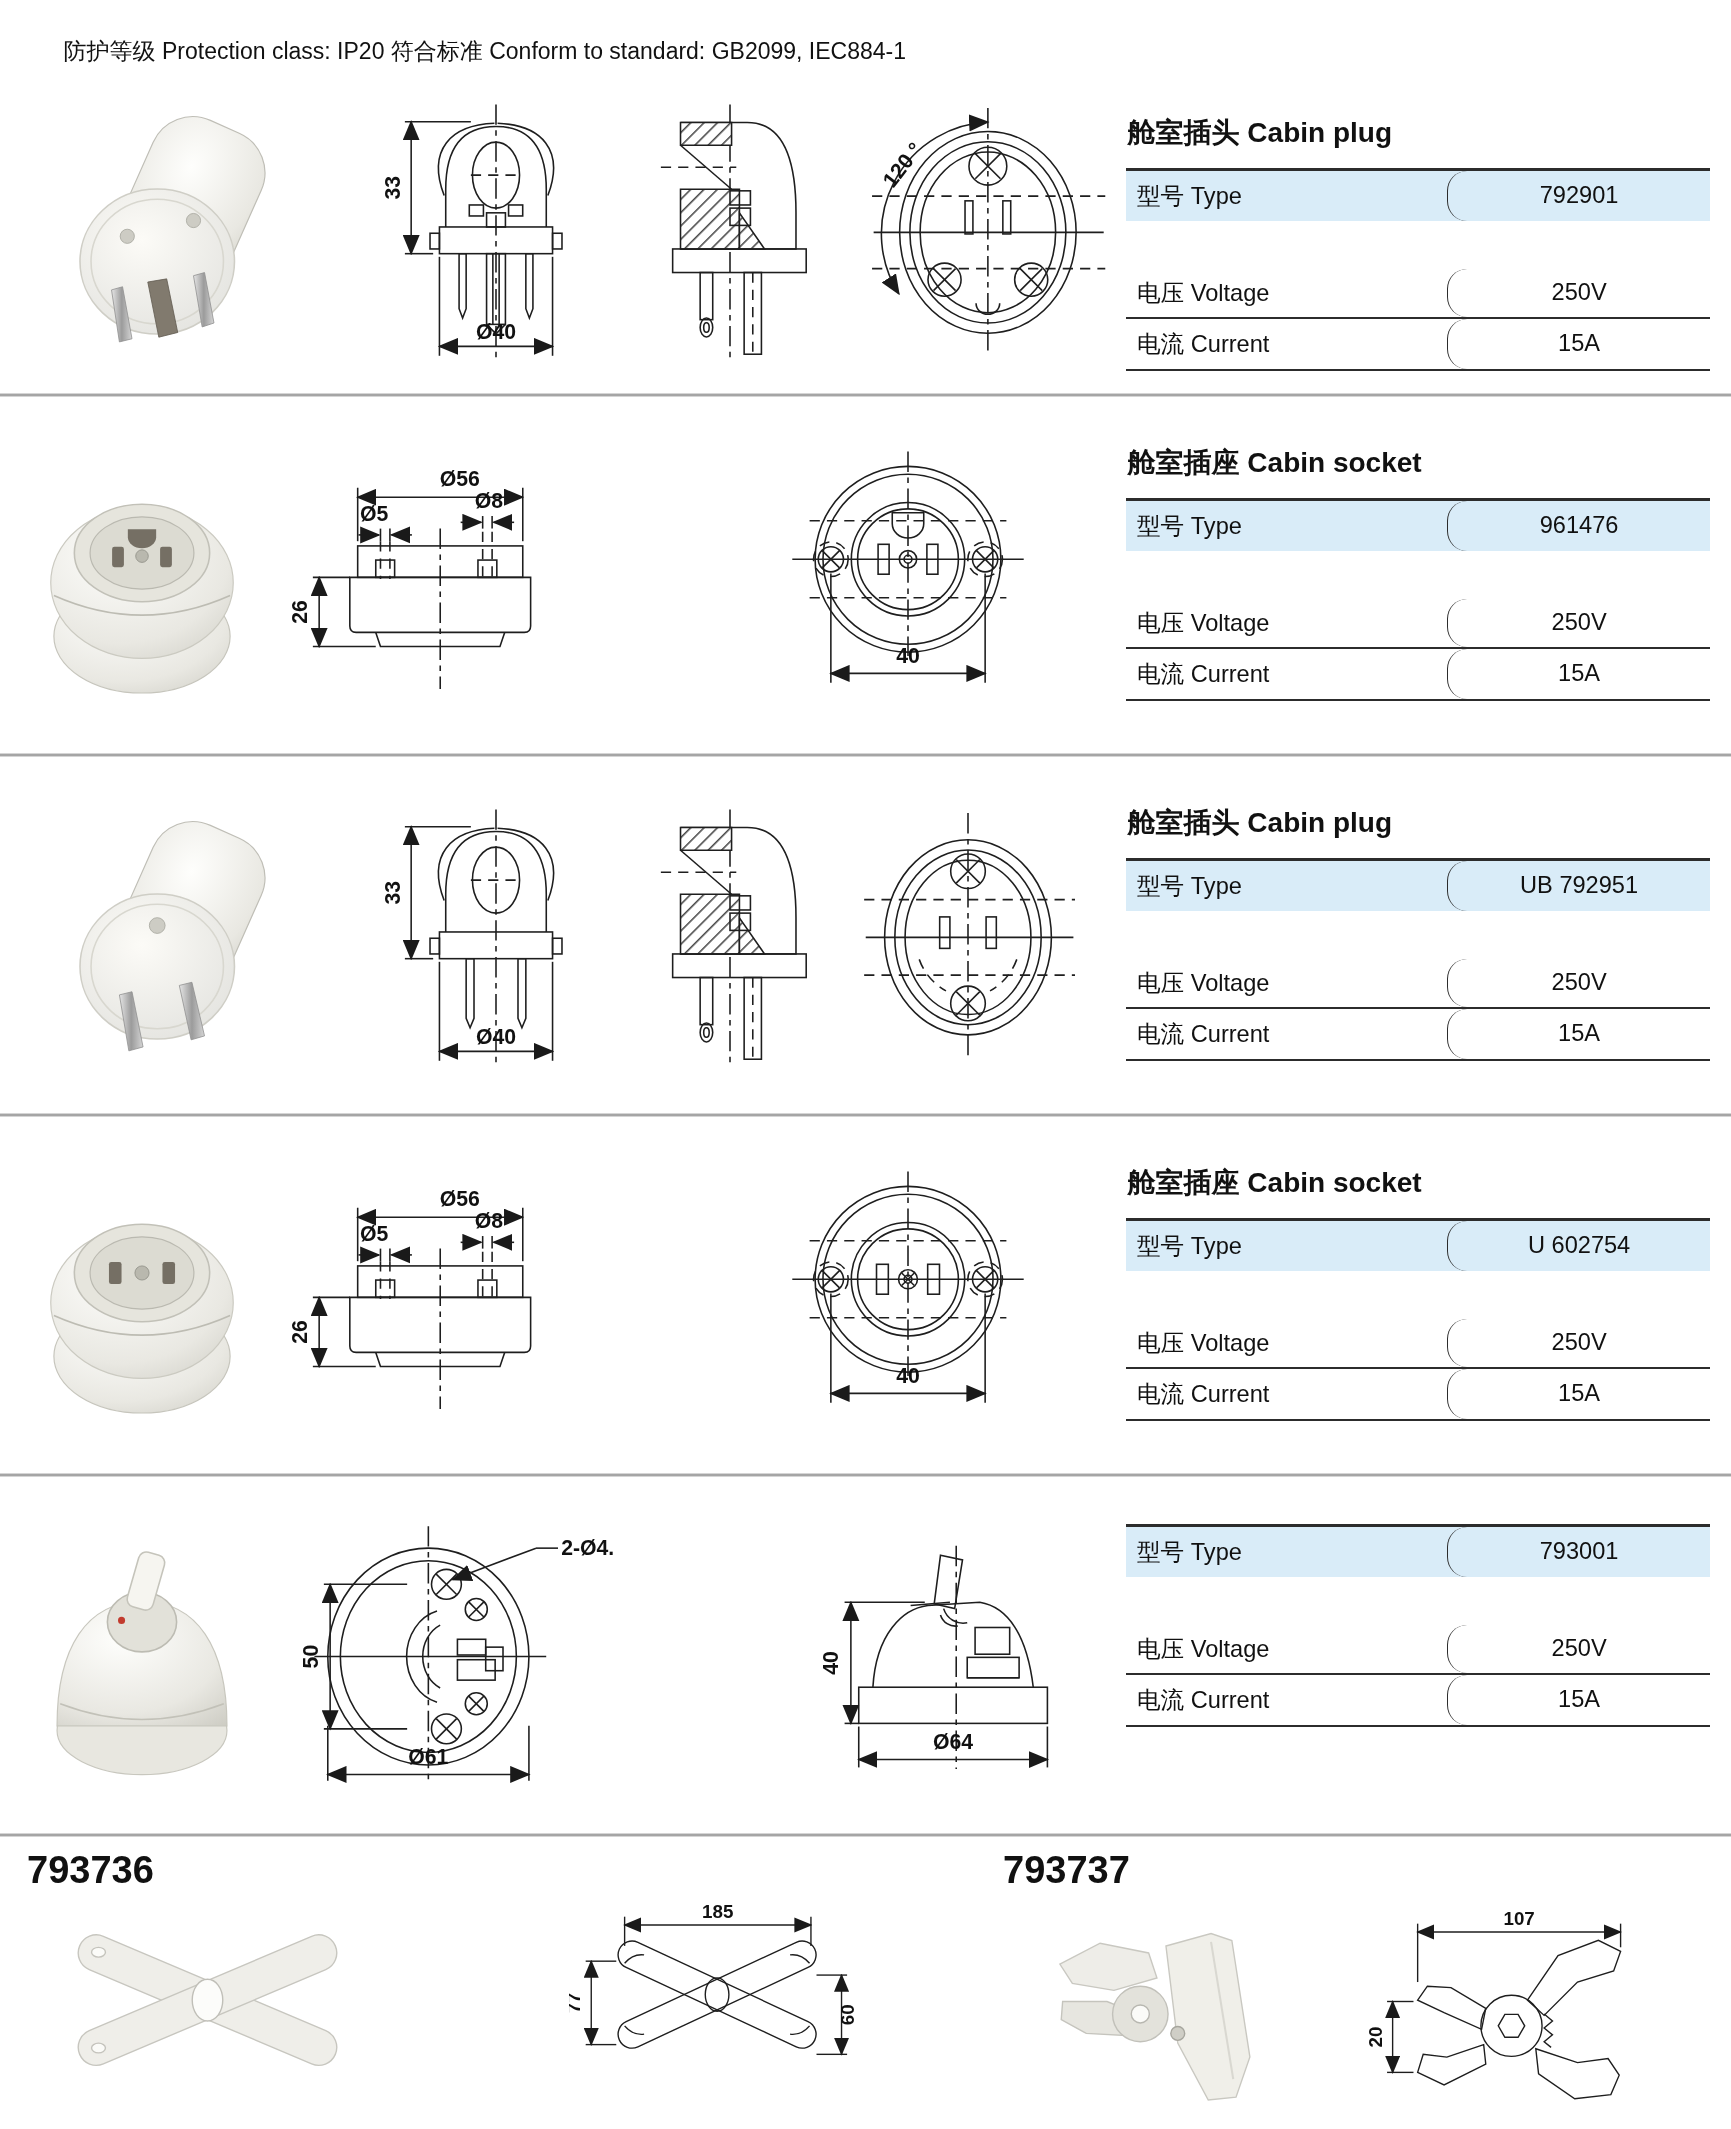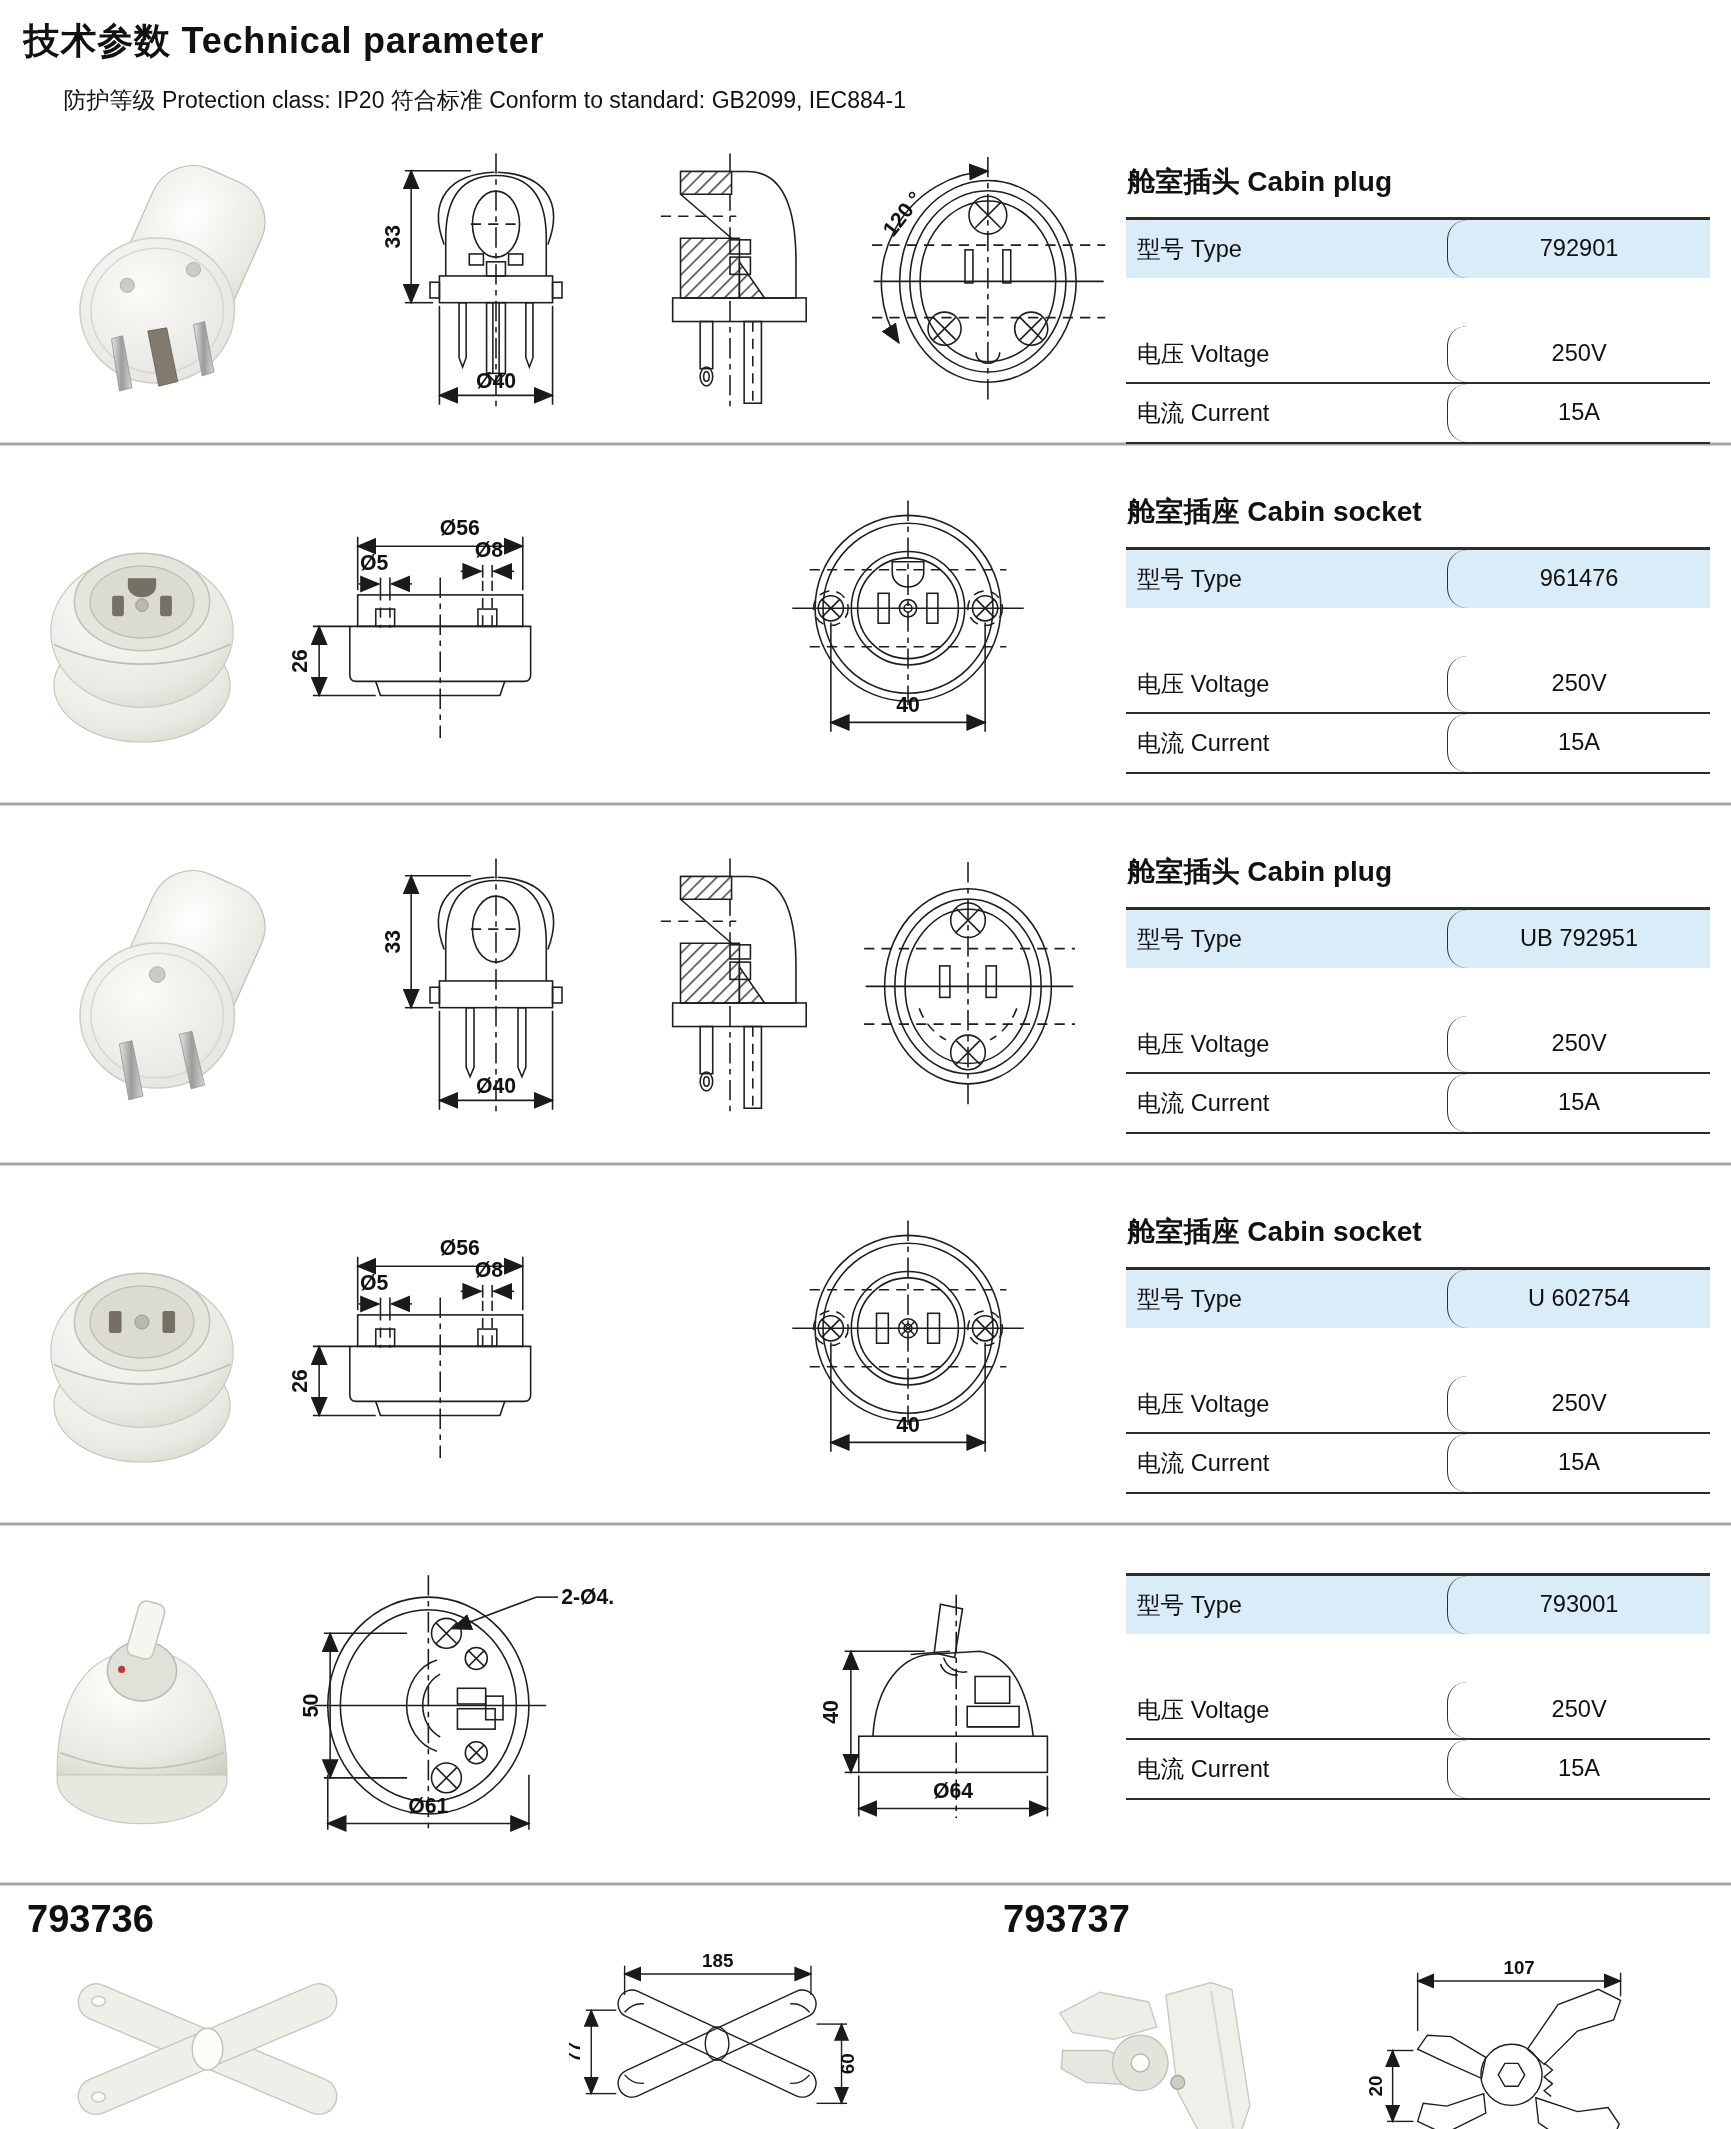--- a/index.html
+++ b/index.html
@@ -16,21 +16,21 @@
   .section { display:flex; align-items:center; height:356px; }
   .section.first { height:326px; }
   .divider { height:3.9px; background:linear-gradient(to bottom,#ededed,#8d8d8d 50%,#ededed); }
 
   .photo-box { width:346px; flex:none; display:flex; justify-content:center; align-items:center; }
   .photo-box.narrow { width:283px; }
   .draws { flex:1; display:flex; align-items:center; min-width:0; }
   .spec { width:606px; flex:none; align-self:flex-start; padding-top:47px; }
   .spec-title { font-size:28px; font-weight:bold; margin:0 0 15.7px 1.6px; }
   .spec-table { width:584px; border-top:3.9px solid #2c2c2c; border-bottom:2.4px solid #2c2c2c; }
-  .spec-row { display:flex; height:58px; font-size:23.6px; }
+  .spec-row { display:flex; height:50px; font-size:23.6px; }
   .spec-row.type { background:#d9ecf8; }
   .spec-row.voltage { border-bottom:2.4px solid #2c2c2c;margin-top:48px; }
   .spec-label { width:55%; display:flex; align-items:center; padding-left:11px; }
   .spec-value { width:45%; display:flex; align-items:center; justify-content:center; border-left:1.6px solid #2c2c2c;border-radius:20px; }
 
   svg { display:block; }
   svg.tech :is(line,path,rect,circle,ellipse,polygon,polyline) { stroke:#1e1e1e; fill:none; stroke-width:2; }
   svg.tech .hatch { fill:url(#hatch); }
   svg.tech text { fill:#111; stroke:none; font-size:27px; font-weight:bold; }
   .cl { stroke-dasharray:26 7 7 7; }
@@ -69,21 +69,20 @@
       <stop offset="0" stop-color="#e6e6e6"></stop>
         <stop offset="0.5" stop-color="#9b9b9b"></stop>
         <stop offset="1" stop-color="#d5d5d5"></stop>
     </linearGradient>
   </defs>
 </svg>
 
 <div class="page">
 
   <header>
-    <h1>技术参数 Technical parameter</h1>
     <div class="subtitle">防护等级 Protection class: IP20  符合标准 Conform to standard: GB2099, IEC884-1</div>
   </header>
 
   <section class="section first">
     <div class="photo-box">
       <svg class="photo" width="268" height="268" viewBox="0 0 340 340">
         <rect x="118" y="30" width="150" height="210" rx="55" fill="url(#gDome)" stroke="#bfbeb6" stroke-width="1.5" transform="rotate(24 193 135)"></rect>
         <ellipse cx="150" cy="210" rx="98" ry="92" fill="url(#gFace)" stroke="#cfcec6" stroke-width="2"></ellipse>
         <ellipse cx="150" cy="210" rx="84" ry="79" fill="none" stroke="#d8d7cf" stroke-width="2"></ellipse>
         <polygon points="138,236 162,232 176,300 152,306" fill="#817a6e" stroke="#5f594f"></polygon>

